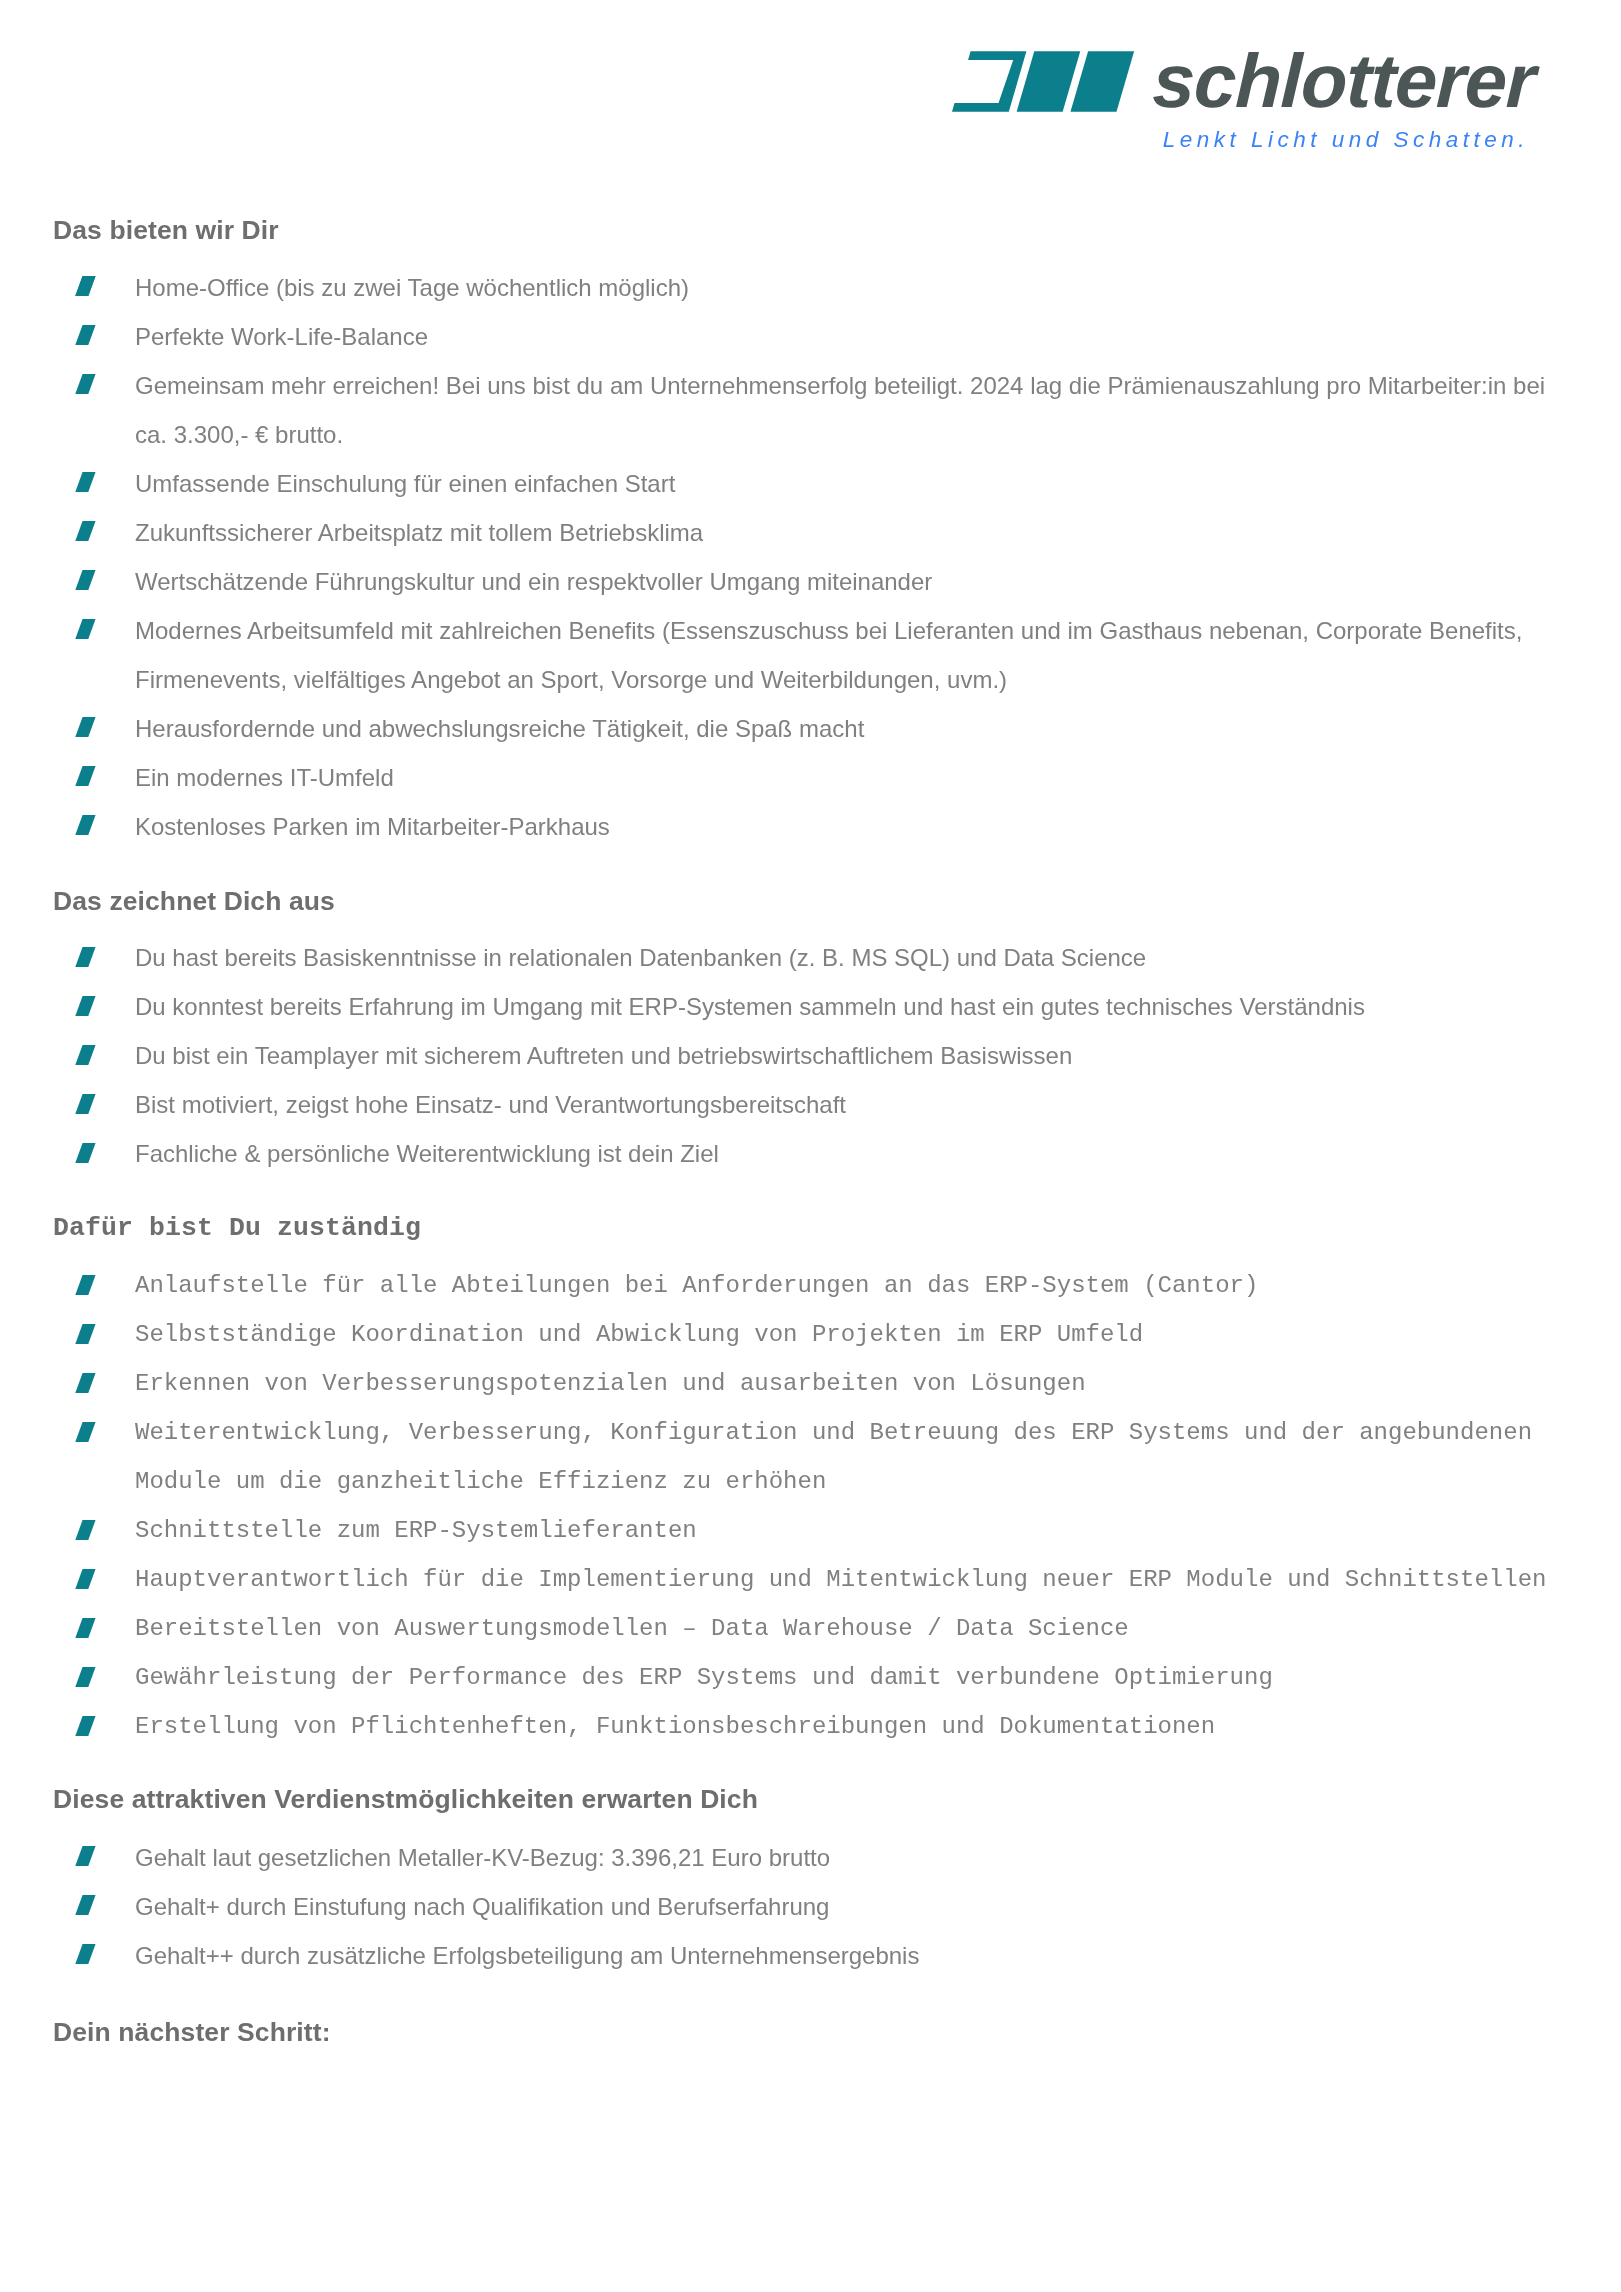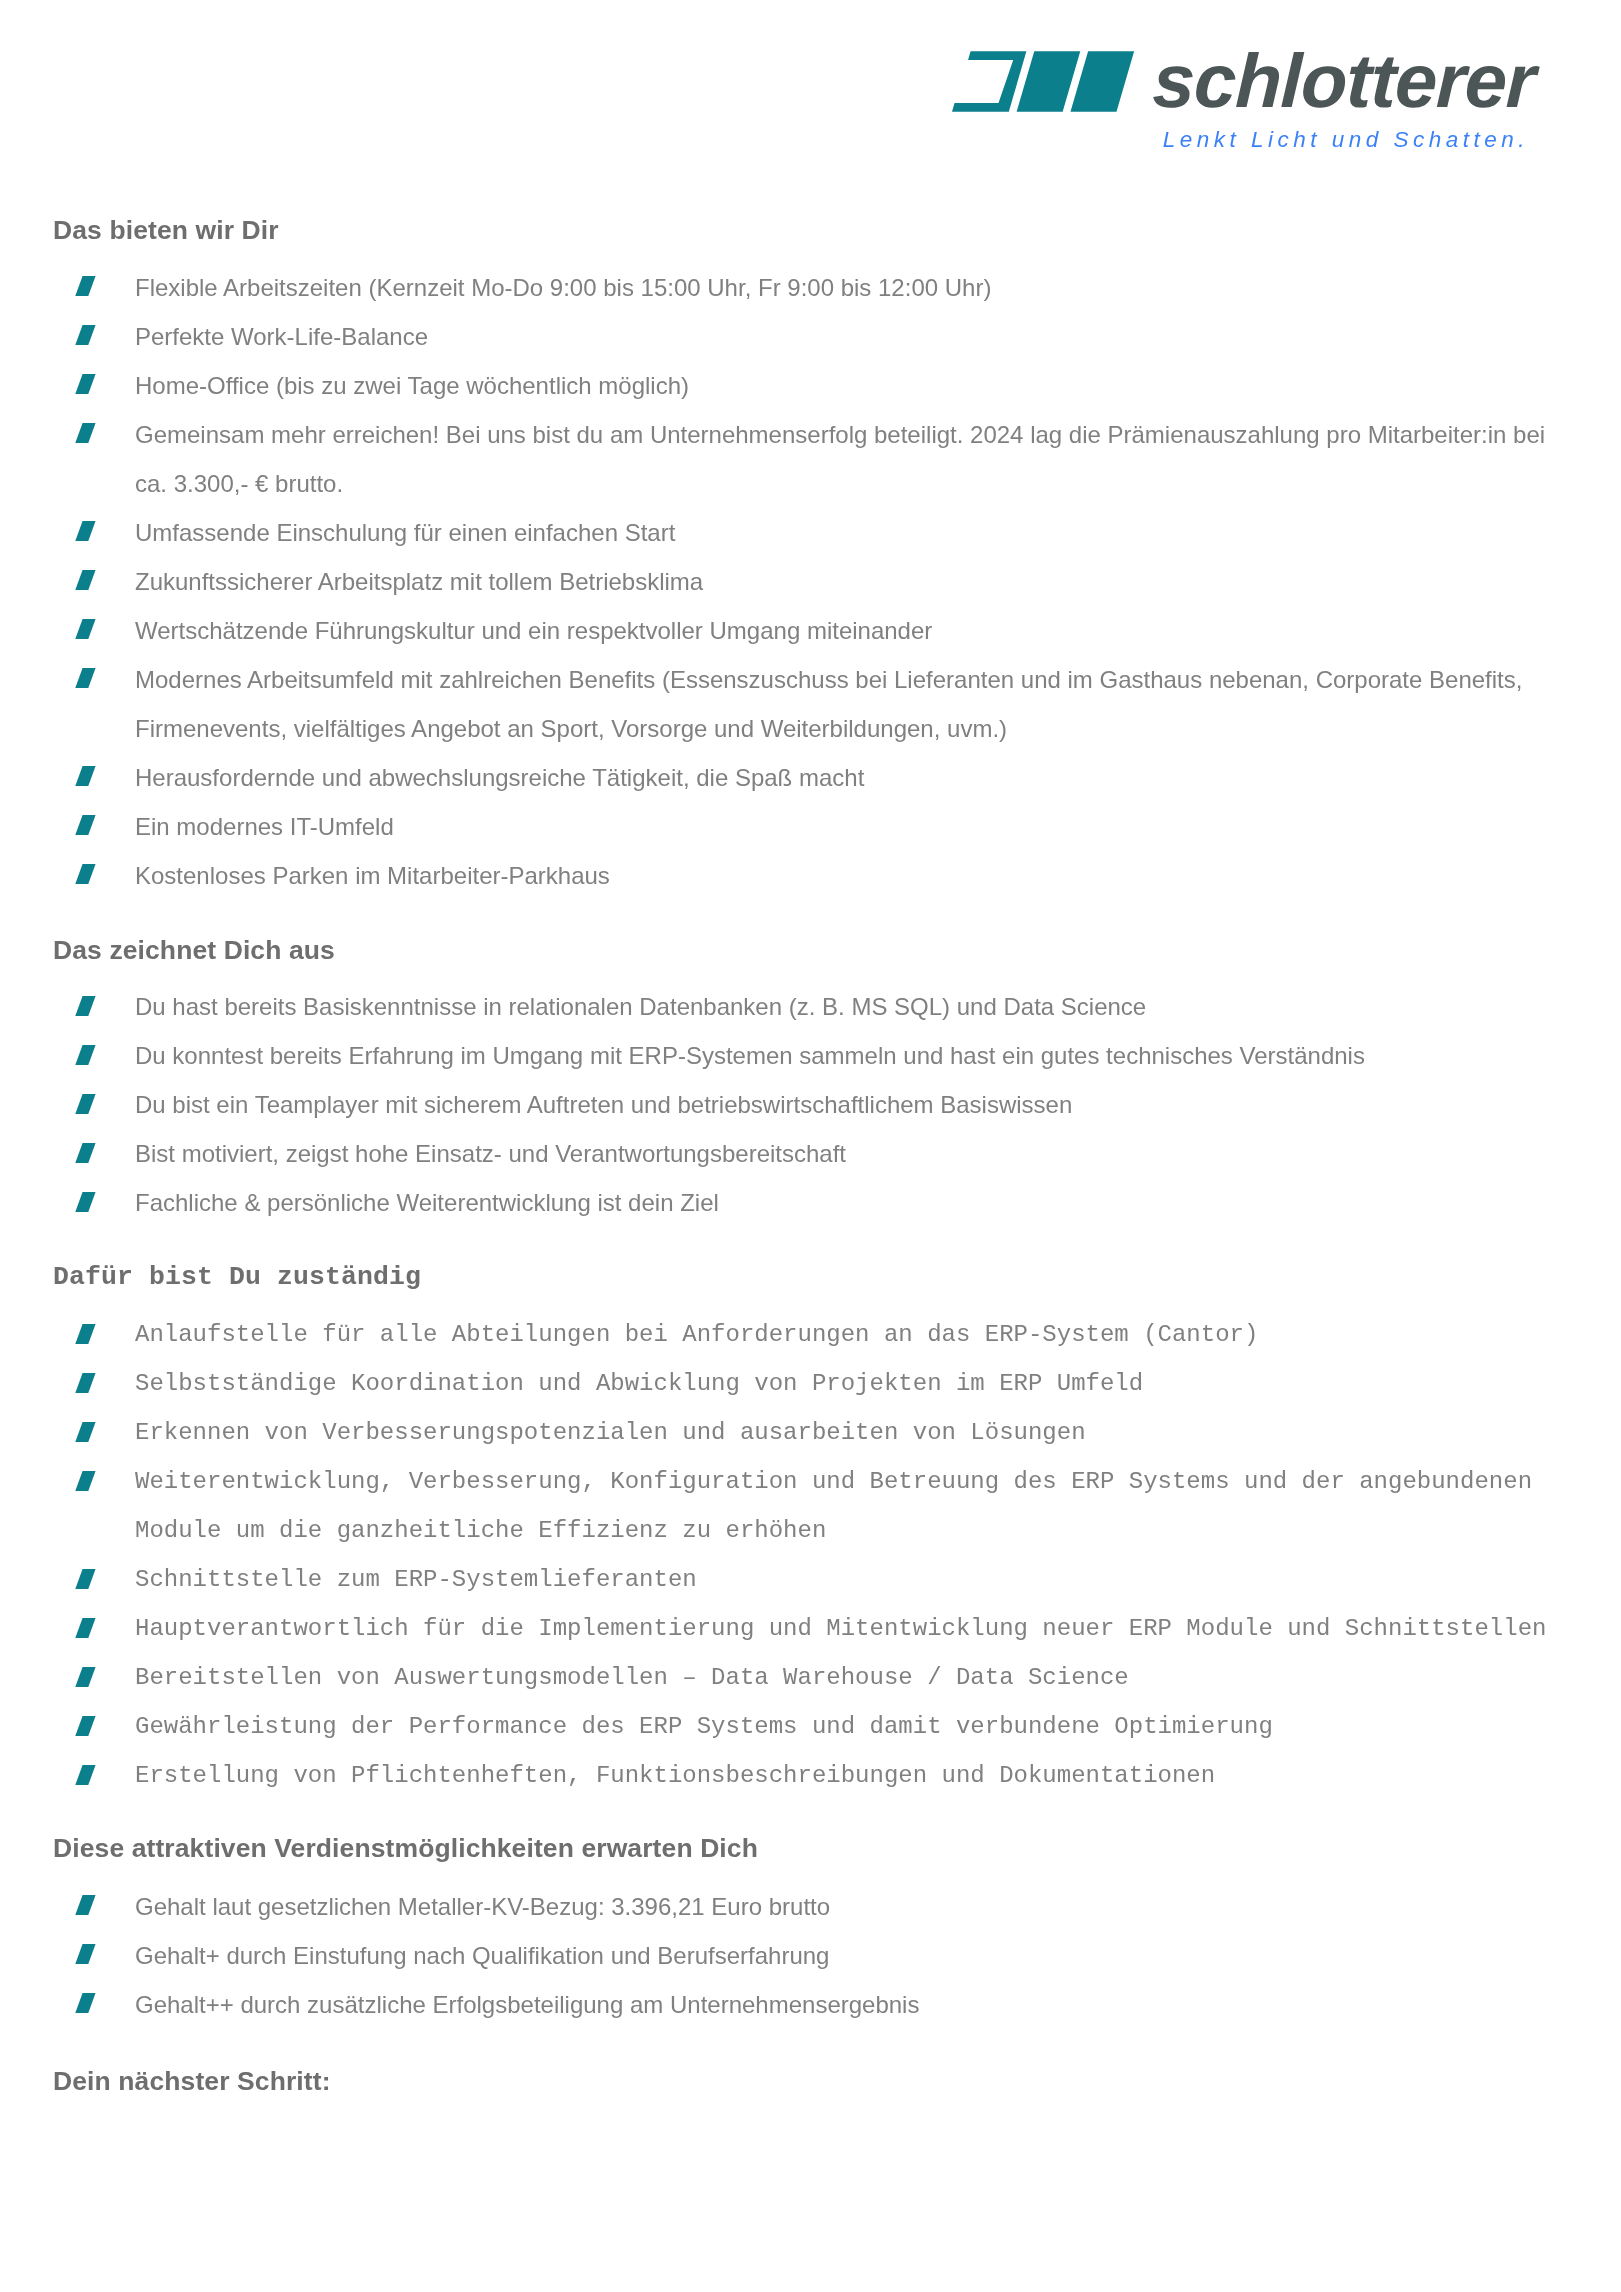--- a/index.html
+++ b/index.html
@@ -146,23 +146,23 @@
       </div>
       <div class="logo-tagline">Lenkt Licht und Schatten.</div>
     </div>
   </div>
 
   <div class="content">
 
     <section class="section sec-offers">
       <h2 class="section-heading">Das bieten wir Dir</h2>
       <ul class="bullet-list">
-        <li class="bullet-item"><span class="bullet-glyph"></span><span>Flexible Arbeitszeiten (Kernzeit Mo-Do 9:00 bis 15:00 Uhr, Fr 9:00 bis 12:00 Uhr)</span></li>
+        <li class="bullet-item"><span class="bullet-glyph"></span></li>
+        <li class="bullet-item"><span class="bullet-glyph"></span><span>Home-Office (bis zu zwei Tage wöchentlich möglich)</span></li>
         <li class="bullet-item"><span class="bullet-glyph"></span><span>Perfekte Work-Life-Balance</span></li>
-        <li class="bullet-item"><span class="bullet-glyph"></span><span>Home-Office (bis zu zwei Tage wöchentlich möglich)</span></li>
         <li class="bullet-item"><span class="bullet-glyph"></span><span>Gemeinsam mehr erreichen! Bei uns bist du am Unternehmenserfolg beteiligt. 2024 lag die Prämienauszahlung pro Mitarbeiter:in bei ca. 3.300,- € brutto.</span></li>
         <li class="bullet-item"><span class="bullet-glyph"></span><span>Umfassende Einschulung für einen einfachen Start</span></li>
         <li class="bullet-item"><span class="bullet-glyph"></span><span>Zukunftssicherer Arbeitsplatz mit tollem Betriebsklima</span></li>
         <li class="bullet-item"><span class="bullet-glyph"></span><span>Wertschätzende Führungskultur und ein respektvoller Umgang miteinander</span></li>
         <li class="bullet-item"><span class="bullet-glyph"></span><span>Modernes Arbeitsumfeld mit zahlreichen Benefits (Essenszuschuss bei Lieferanten und im Gasthaus nebenan, Corporate Benefits, Firmenevents, vielfältiges Angebot an Sport, Vorsorge und Weiterbildungen, uvm.)</span></li>
         <li class="bullet-item"><span class="bullet-glyph"></span><span>Herausfordernde und abwechslungsreiche Tätigkeit, die Spaß macht</span></li>
         <li class="bullet-item"><span class="bullet-glyph"></span><span>Ein modernes IT-Umfeld</span></li>
         <li class="bullet-item"><span class="bullet-glyph"></span><span>Kostenloses Parken im Mitarbeiter-Parkhaus</span></li>
       </ul>
     </section>

